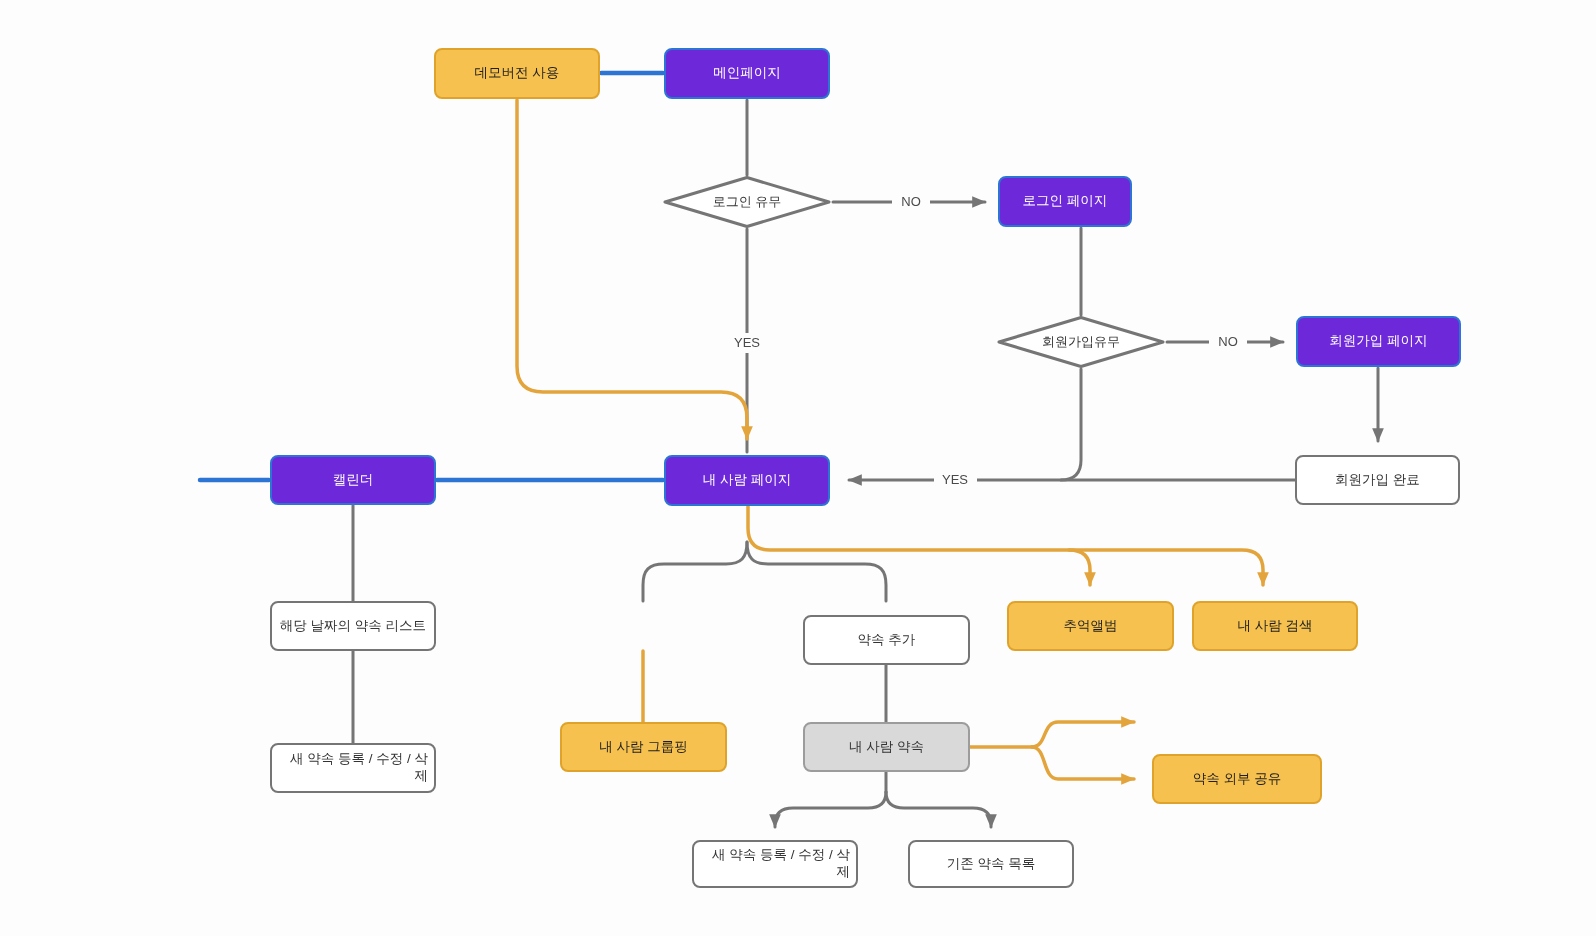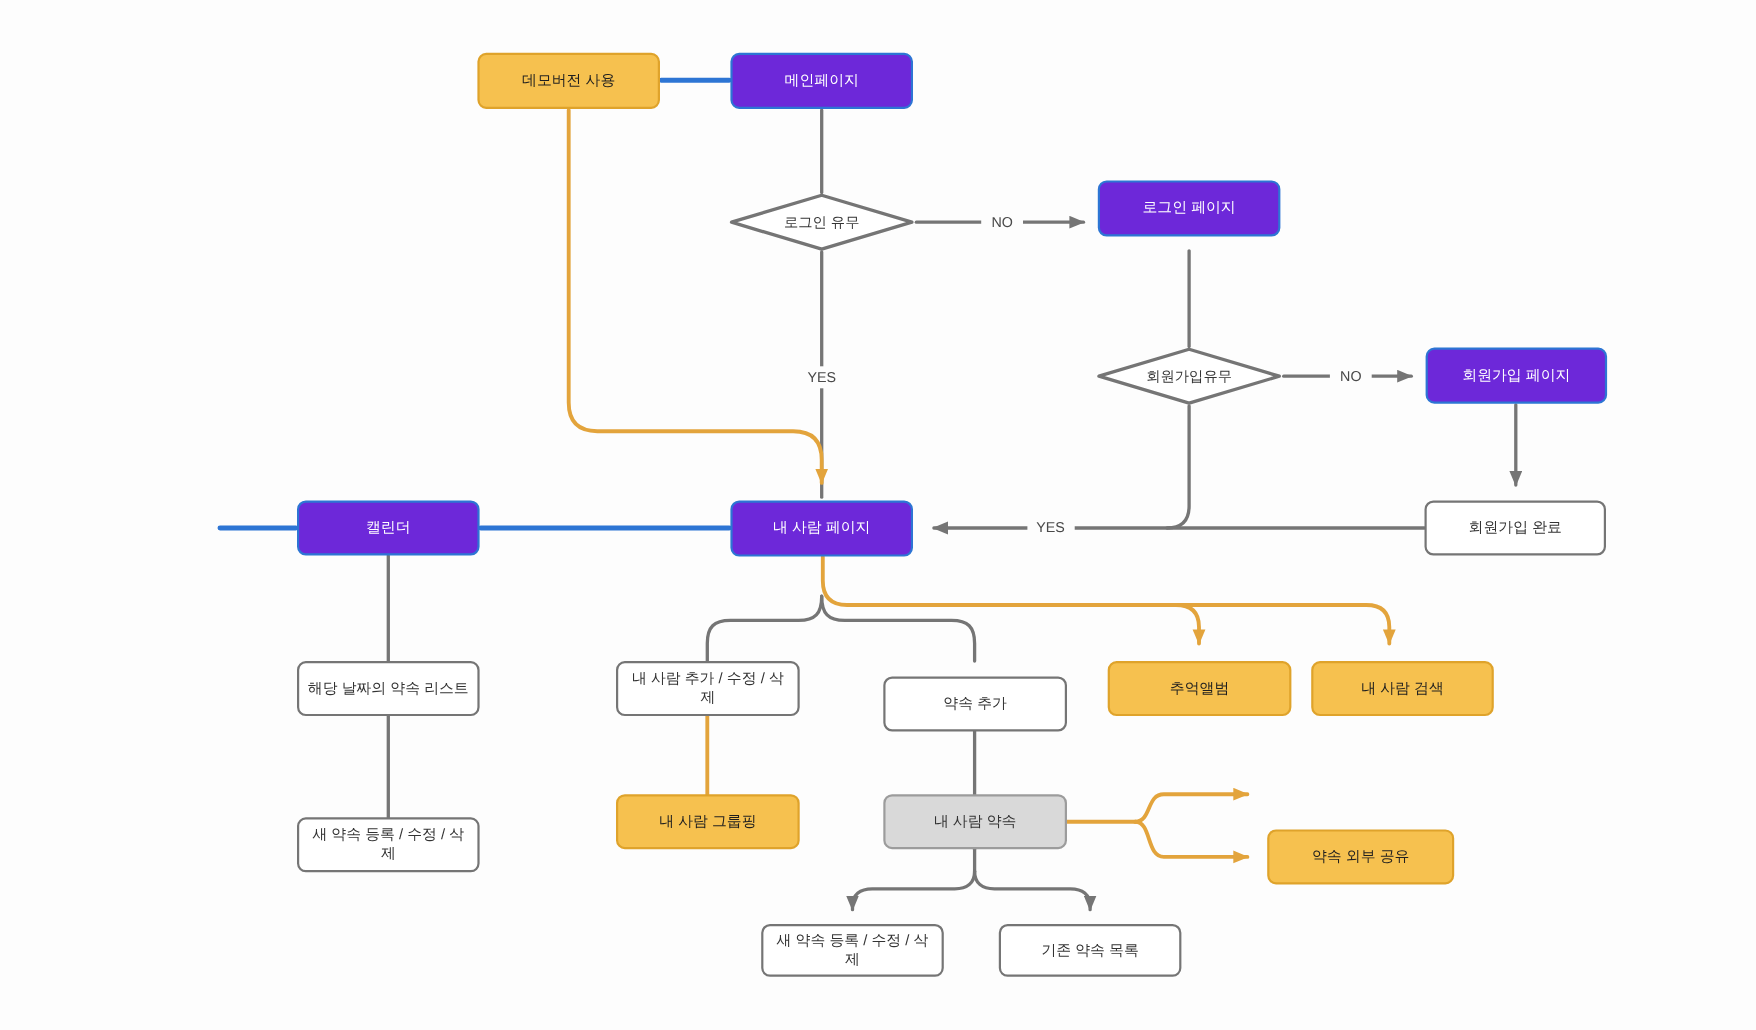--- a/index.html
+++ b/index.html
@@ -7,21 +7,21 @@
     width:1596px;height:936px;position:relative;overflow:hidden;
     background:#fdfdfd;
     font-family:"Liberation Sans","DejaVu Sans",sans-serif;
   }
   #canvas{position:absolute;inset:0;}
   svg.wires{position:absolute;left:0;top:0;z-index:1;}
   .node{
     position:absolute;z-index:2;
     display:flex;align-items:center;justify-content:center;
     border-radius:8px;box-sizing:border-box;
-    font-size:13.5px;color:#333;text-align:center;line-height:1.25;
+    font-size:13.5px;color:#333;text-align:right;line-height:1.25;
     padding:18px 6px;
   }
   .node.blue{background:#6d28d9;border:2.5px solid #2d75d4;color:#ffffff;}
   .node.orange{background:#f6c14f;border:2.5px solid #dfa32b;color:#1f1f1f;}
   .node.white{background:#ffffff;border:2.5px solid #757575;}
   .node.gray{background:#d9d9d9;border:2.5px solid #9c9c9c;}
   .diamond{
     position:absolute;z-index:2;
     display:flex;align-items:center;justify-content:center;
   }
@@ -96,36 +96,35 @@
 
       <rect x="934" y="470" width="43" height="20" fill="#fdfdfd"></rect>
       <text x="955" y="484" text-anchor="middle">YES</text>
     </g>
   </svg>
 
   <div class="node orange" style="left:434px;top:48px;width:166px;height:51px">데모버전 사용</div>
 
   <div class="node blue" style="left:664px;top:48px;width:166px;height:51px">메인페이지</div>
 
-  <div class="node blue" style="left:998px;top:164px;width:166px;height:51px">로그인 페이지</div>
+  <div class="node blue" style="left:998px;top:176px;width:134px;height:51px">로그인 페이지</div>
 
   <div class="node blue" style="left:1296px;top:316px;width:165px;height:51px">회원가입 페이지</div>
 
   <div class="node white" style="left:1295px;top:455px;width:165px;height:50px">회원가입 완료</div>
 
 
   <div class="node blue" style="left:270px;top:455px;width:166px;height:50px">캘린더</div>
 
   <div class="node blue" style="left:664px;top:455px;width:166px;height:51px">내 사람 페이지</div>
 
   <div class="node white" style="left:270px;top:601px;width:166px;height:50px">해당 날짜의 약속 리스트</div>
 
   <div class="node white" style="left:270px;top:743px;width:166px;height:50px">새 약속 등록 / 수정 / 삭제</div>
 
-  <div class="node white" style="left:560px;top:601px;width:167px;height:50px">내 사람 추가 / 수정 / 삭제</div>
 
   <div class="node orange" style="left:560px;top:722px;width:167px;height:50px">내 사람 그룹핑</div>
 
   <div class="node white" style="left:803px;top:615px;width:167px;height:50px">약속 추가</div>
 
   <div class="node gray" style="left:803px;top:722px;width:167px;height:50px">내 사람 약속</div>
 
   <div class="node orange" style="left:1007px;top:601px;width:167px;height:50px">추억앨범</div>
 
   <div class="node orange" style="left:1192px;top:601px;width:166px;height:50px">내 사람 검색</div>

